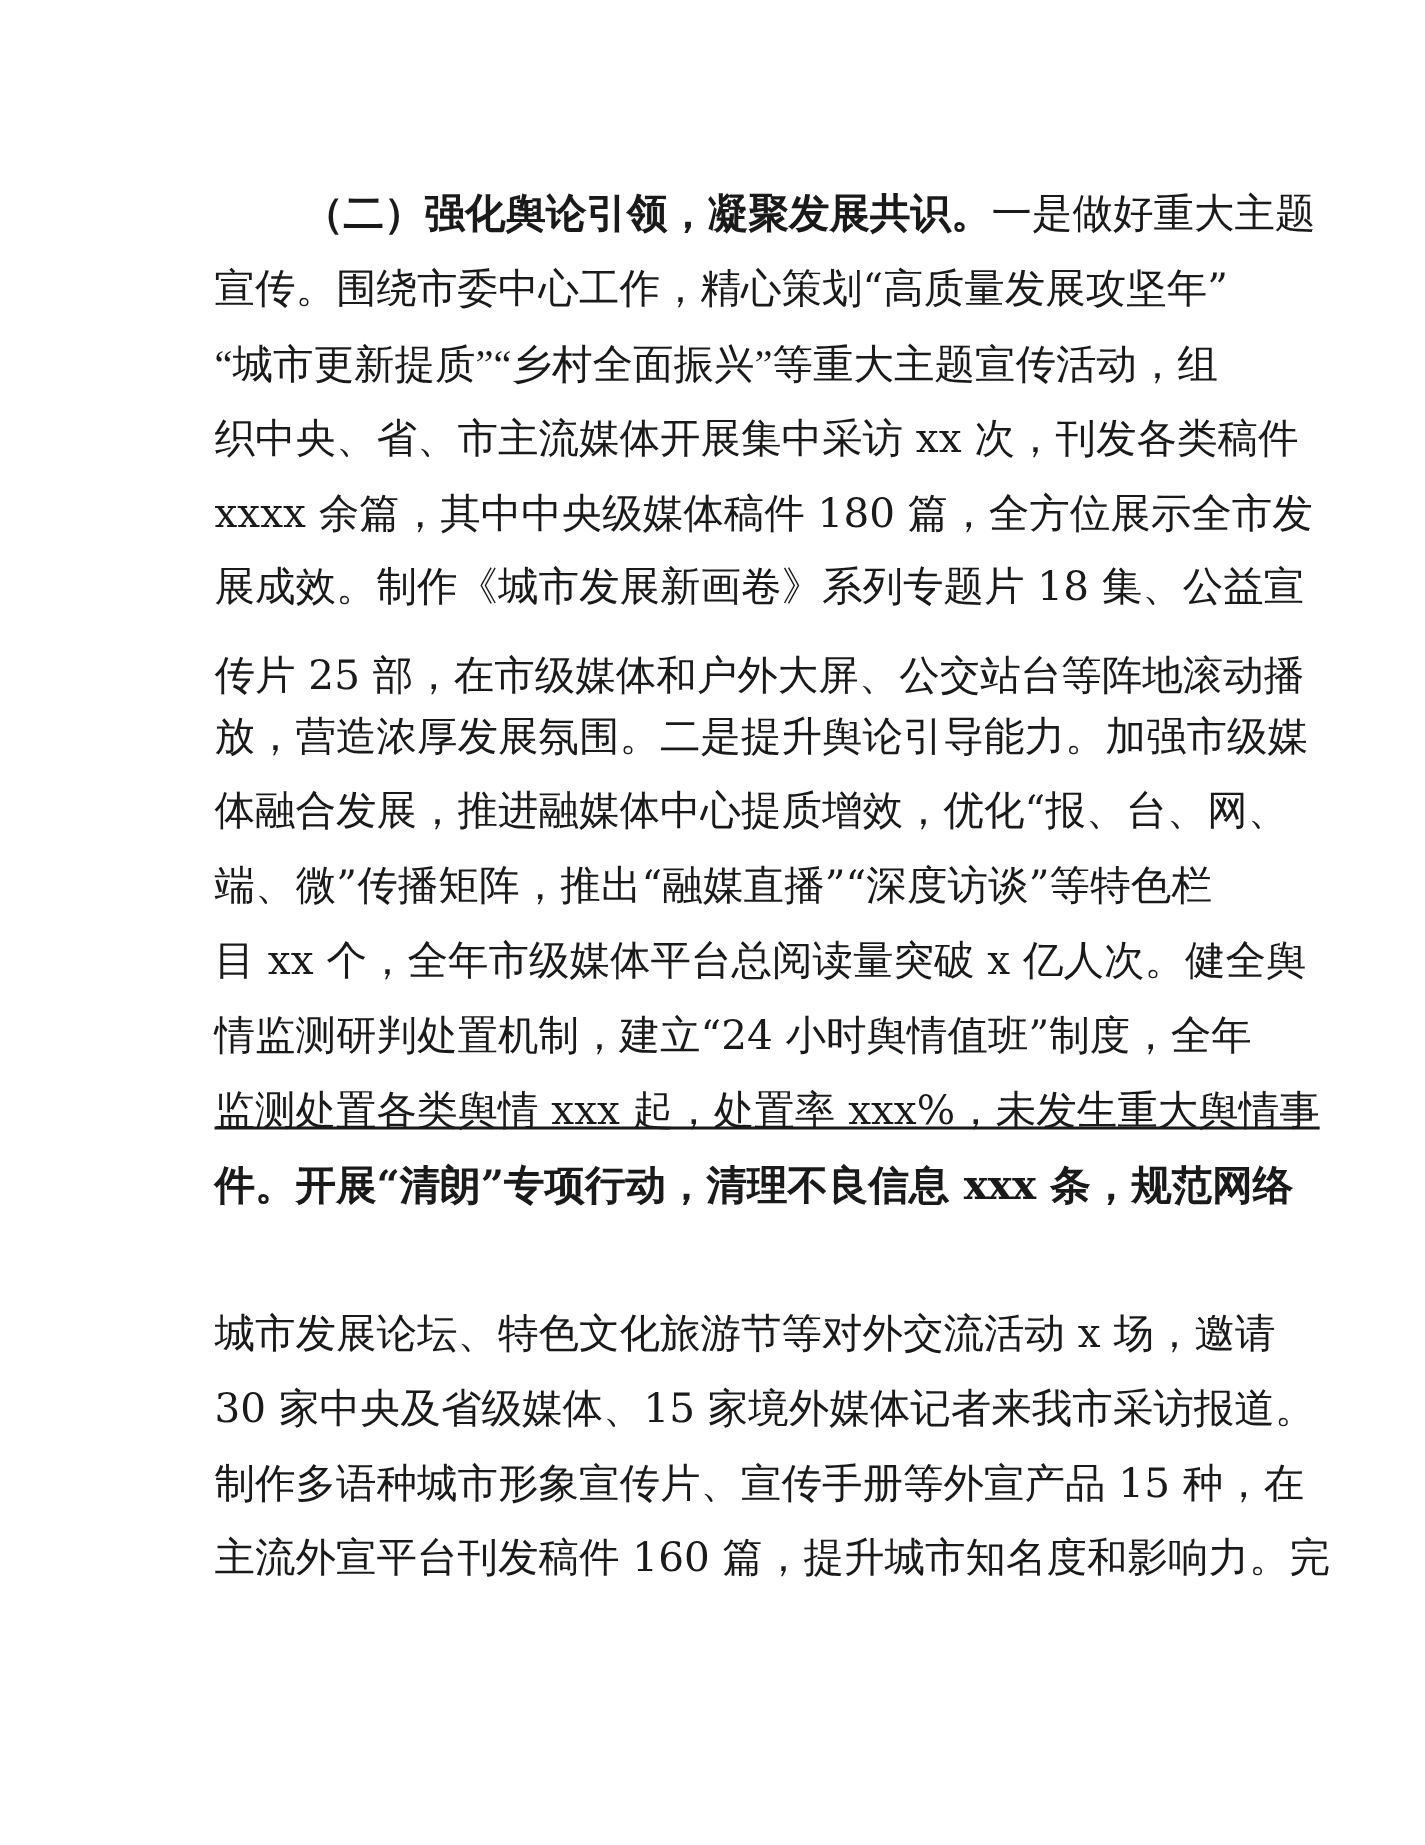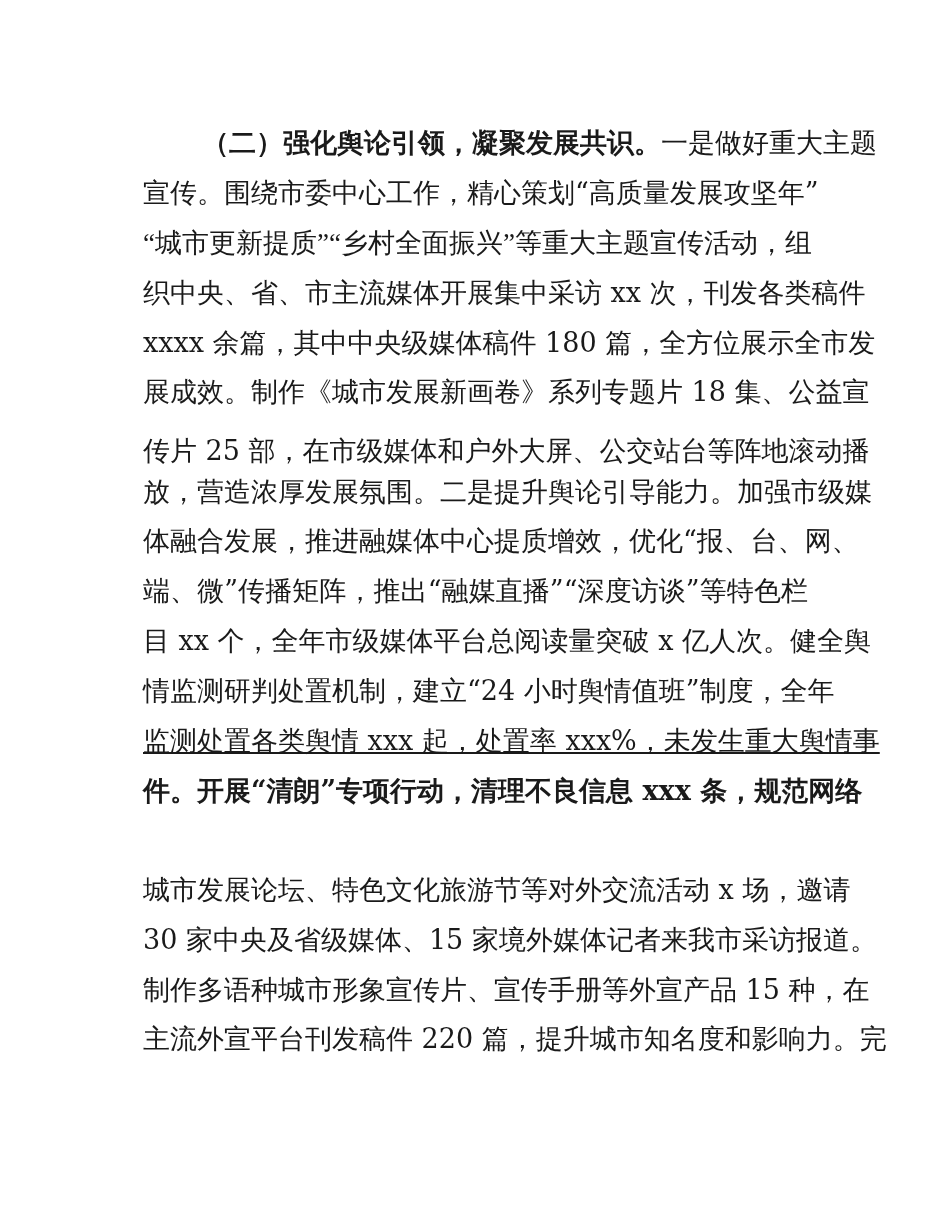--- a/index.html
+++ b/index.html
@@ -60,14 +60,14 @@
   <div class="line" style="top: 474px; letter-spacing: 0px;">放，营造浓厚发展氛围。二是提升舆论引导能力。加强市级媒</div>
   <div class="line" style="top: 573px; letter-spacing: 0px;">端、微”传播矩阵，推出“融媒直播”“深度访谈”等特色栏</div>
   <div class="line" style="top: 523px; letter-spacing: 0px;">体融合发展，推进融媒体中心提质增效，优化“报、台、网、</div>
   <div class="line" style="top: 623px; letter-spacing: 0px;">目 xx 个，全年市级媒体平台总阅读量突破 x 亿人次。健全舆</div>
   <div class="line" style="top: 673px; letter-spacing: 0px;">情监测研判处置机制，建立“24 小时舆情值班”制度，全年</div>
   <div class="line" style="top: 723px; letter-spacing: 0px; text-decoration: underline;">监测处置各类舆情 xxx 起，处置率 xxx%，未发生重大舆情事</div>
   <div class="line" style="top: 773px; letter-spacing: 0px; font-weight: bold;">件。开展“清朗”专项行动，清理不良信息 xxx 条，规范网络</div>
   <div class="line" style="top: 872px; letter-spacing: 0px;">城市发展论坛、特色文化旅游节等对外交流活动 x 场，邀请</div>
   <div class="line" style="top: 922px; letter-spacing: 0px;">30 家中央及省级媒体、15 家境外媒体记者来我市采访报道。</div>
   <div class="line" style="top: 972px; letter-spacing: 0px;">制作多语种城市形象宣传片、宣传手册等外宣产品 15 种，在</div>
-  <div class="line last" style="top: 1021px; letter-spacing: 0px;">主流外宣平台刊发稿件 220 篇，提升城市知名度和影响力。完</div>
+  <div class="line last" style="top: 1021px; letter-spacing: 0px;">主流外宣平台刊发稿件 160 篇，提升城市知名度和影响力。完</div>
 </div>
 
 </body></html>

